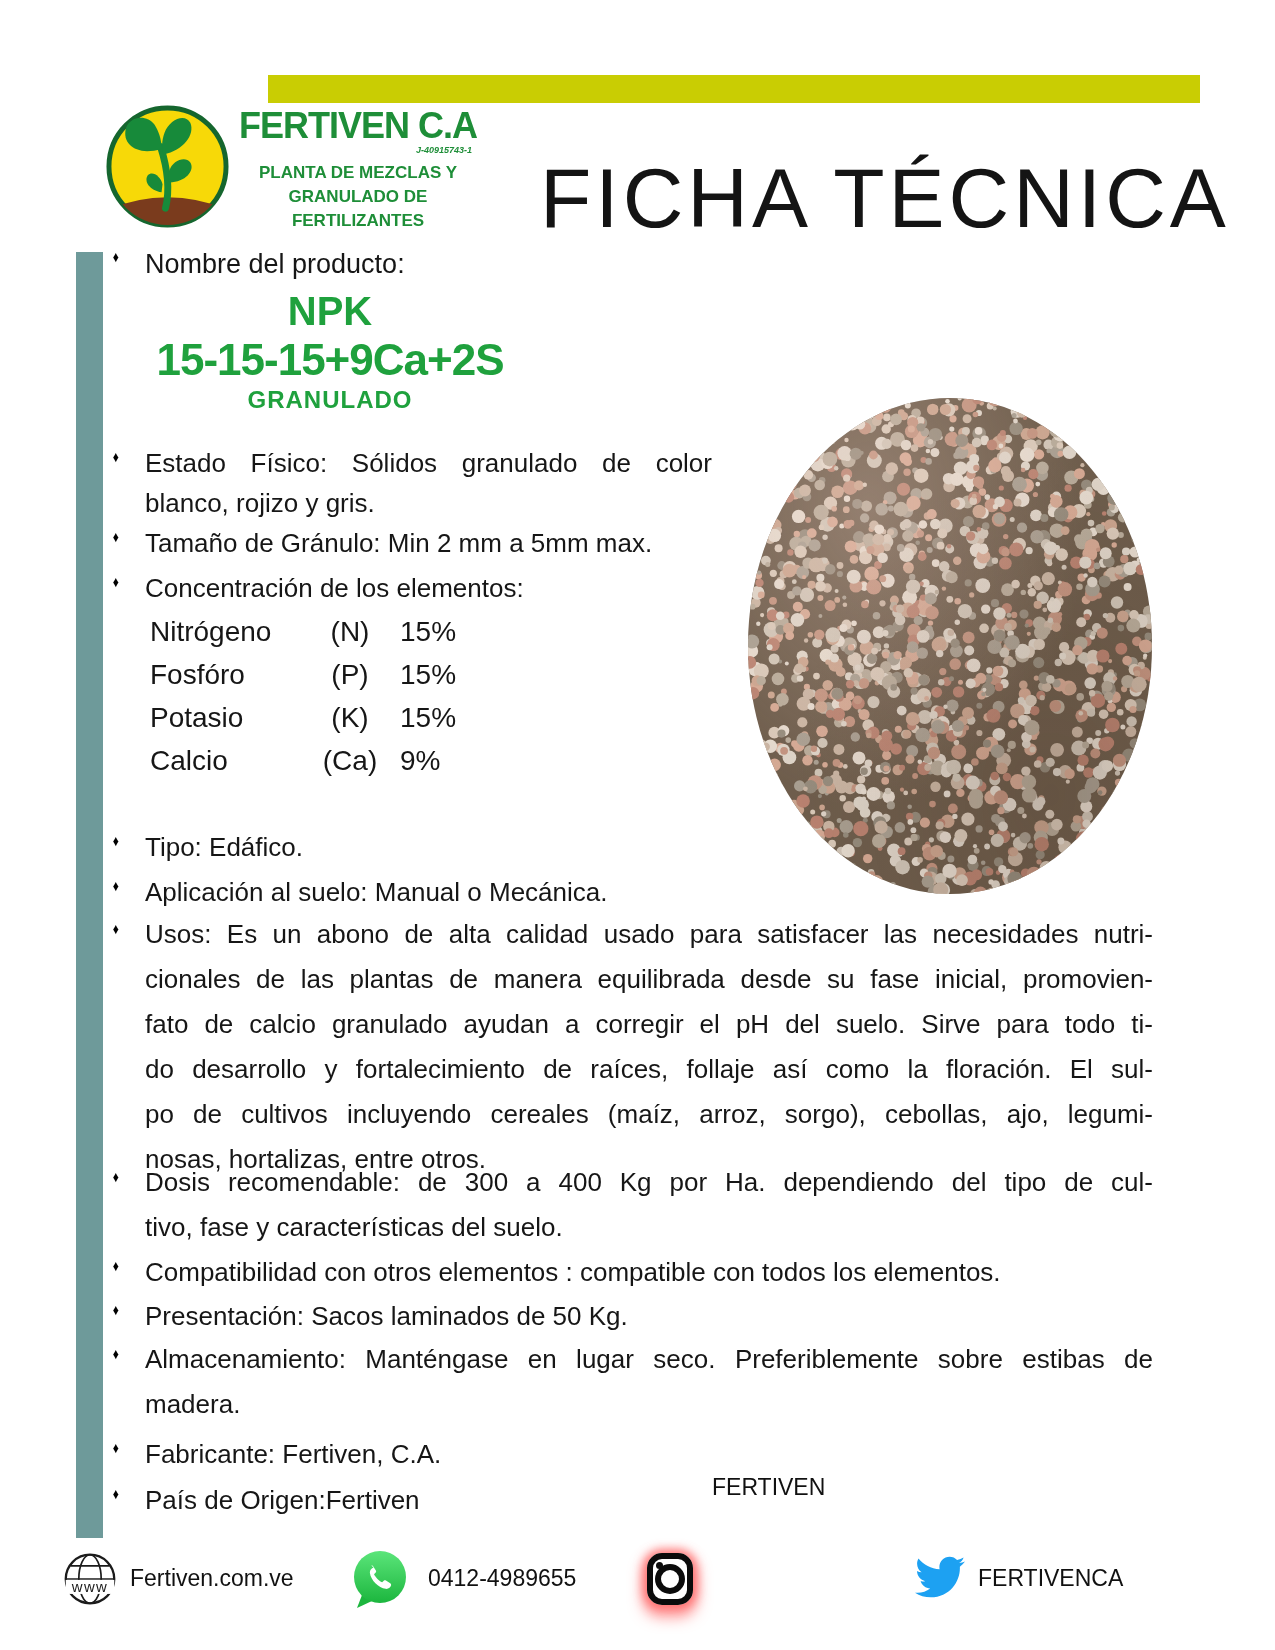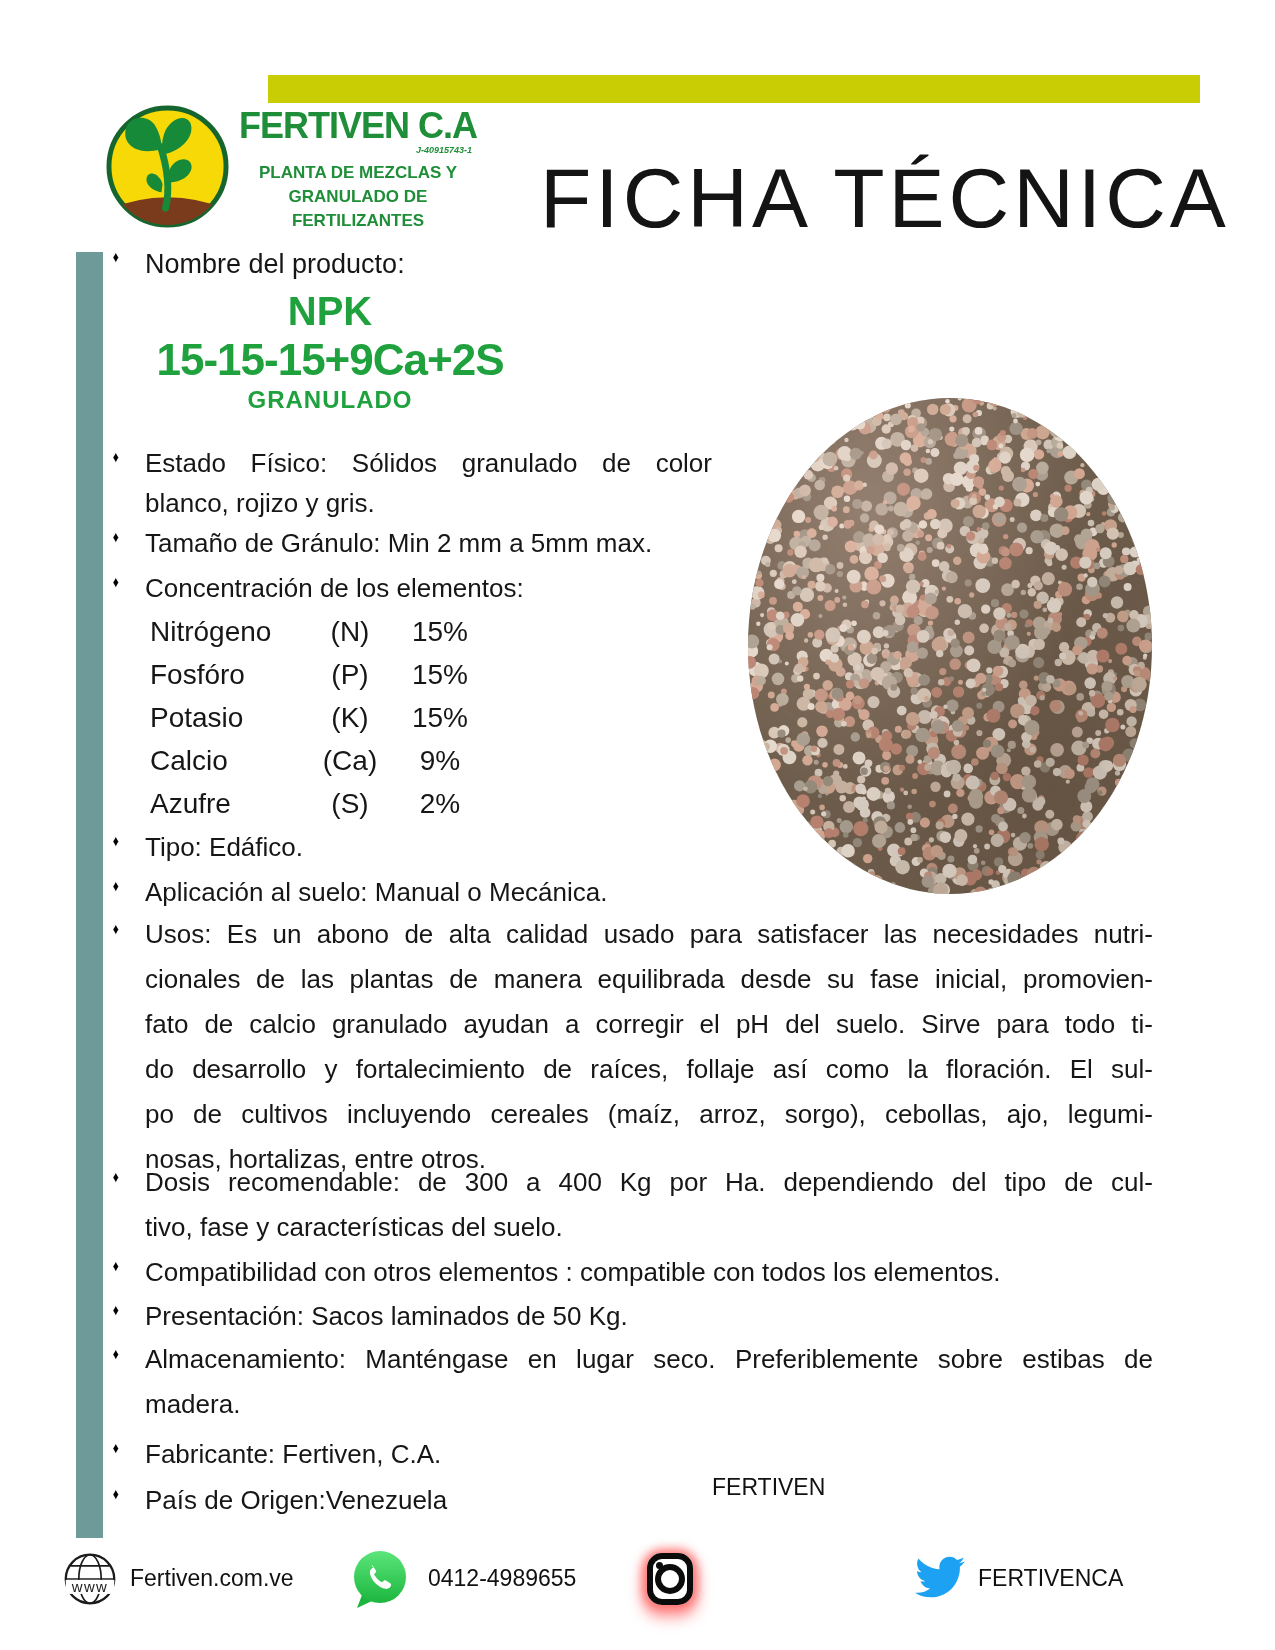--- a/index.html
+++ b/index.html
@@ -24,21 +24,21 @@
   .p-lines{line-height:45px;}
   .stretch{text-align:justify;text-align-last:justify;}
   .npk-block{left:130px;top:288px;width:400px;text-align:center;}
   .npk-name{font-size:40px;font-weight:bold;line-height:46px;}
   .npk-grade{font-size:44px;font-weight:bold;letter-spacing:-1px;line-height:52px;text-align:center;}
   .npk-form{font-size:24px;font-weight:bold;letter-spacing:1px;line-height:28px;}
   .el-table{left:150px;top:610px;width:330px;font-size:28px;}
   .el-row{display:flex;height:43px;align-items:center;}
   .el-name{flex:0 0 150px;}
   .el-sym{flex:0 0 100px;text-align:center;}
-  .el-val{flex:0 0 80px;text-align:center;}
+  .el-val{flex:0 0 80px;text-align:left;}
   
   .photo{left:748px;top:398px;width:404px;height:496px;border-radius:50%;overflow:hidden;}
   .photo svg{position:absolute;left:0;top:0;}
   .photo .tint{position:absolute;inset:0;border-radius:50%;
     background:radial-gradient(ellipse at 30% 22%, rgba(248,218,205,.28), rgba(0,0,0,0) 55%),
                radial-gradient(ellipse at 75% 80%, rgba(60,40,25,.18), rgba(0,0,0,0) 60%);}
   
   .f-label{position:absolute;font-size:23px;color:#111;white-space:nowrap;}
   .ig-wrap{left:647px;top:1553px;width:46px;height:52px;}
   .ig-cam{position:absolute;inset:0;border:6px solid #0b0b0b;border-radius:15px;
@@ -1722,25 +1722,20 @@
   <div class="el-row">
     <span class="el-name">Potasio</span>
     <span class="el-sym">(K)</span>
     <span class="el-val">15%</span>
   </div>
   <div class="el-row">
     <span class="el-name">Calcio</span>
     <span class="el-sym">(Ca)</span>
     <span class="el-val">9%</span>
   </div>
-  <div class="el-row">
-    <span class="el-name">Azufre</span>
-    <span class="el-sym">(S)</span>
-    <span class="el-val">2%</span>
-  </div>
 </div>
 
 <span class="diamond" style="top:832px">♦</span>
 <div class="bt" style="top:827px">Tipo: Edáfico.</div>
 
 <span class="diamond" style="top:877px">♦</span>
 <div class="bt" style="top:872px">Aplicación al suelo: Manual o Mecánica.</div>
 
 <span class="diamond" style="top:920px">♦</span>
 <div class="bt p-lines" style="top:912px;width:1008px">
@@ -1767,21 +1762,21 @@
 <span class="diamond" style="top:1345px">♦</span>
 <div class="bt p-lines" style="top:1337px;width:1008px">
   <div class="stretch">Almacenamiento: Manténgase en lugar seco. Preferiblemente sobre estibas de</div>
   <div>madera.</div>
 </div>
 
 <span class="diamond" style="top:1439px">♦</span>
 <div class="bt" style="top:1434px">Fabricante: Fertiven, C.A.</div>
 
 <span class="diamond" style="top:1485px">♦</span>
-<div class="bt" style="top:1480px">País de Origen:Venezuela</div>
+<div class="bt" style="top:1480px">País de Origen:Fertiven</div>
 
 <div>
 
   <svg class="abs" style="left:62px;top:1551px" width="56" height="56" viewBox="0 0 60 60">
     <circle cx="30" cy="30" r="26" fill="none" stroke="#1b1b1b" stroke-width="2.4"></circle>
     <ellipse cx="30" cy="30" rx="12" ry="26" fill="none" stroke="#1b1b1b" stroke-width="1.8"></ellipse>
     <line x1="9" y1="16" x2="51" y2="16" stroke="#1b1b1b" stroke-width="1.8"></line>
     <line x1="4" y1="30" x2="56" y2="30" stroke="#1b1b1b" stroke-width="1.8"></line>
     <rect x="4" y="31" width="52" height="15" fill="#ffffff"></rect>
     <text x="30" y="44" text-anchor="middle" font-size="16" letter-spacing="1.5" fill="#1b1b1b" font-family="Liberation Sans, sans-serif">www</text>

